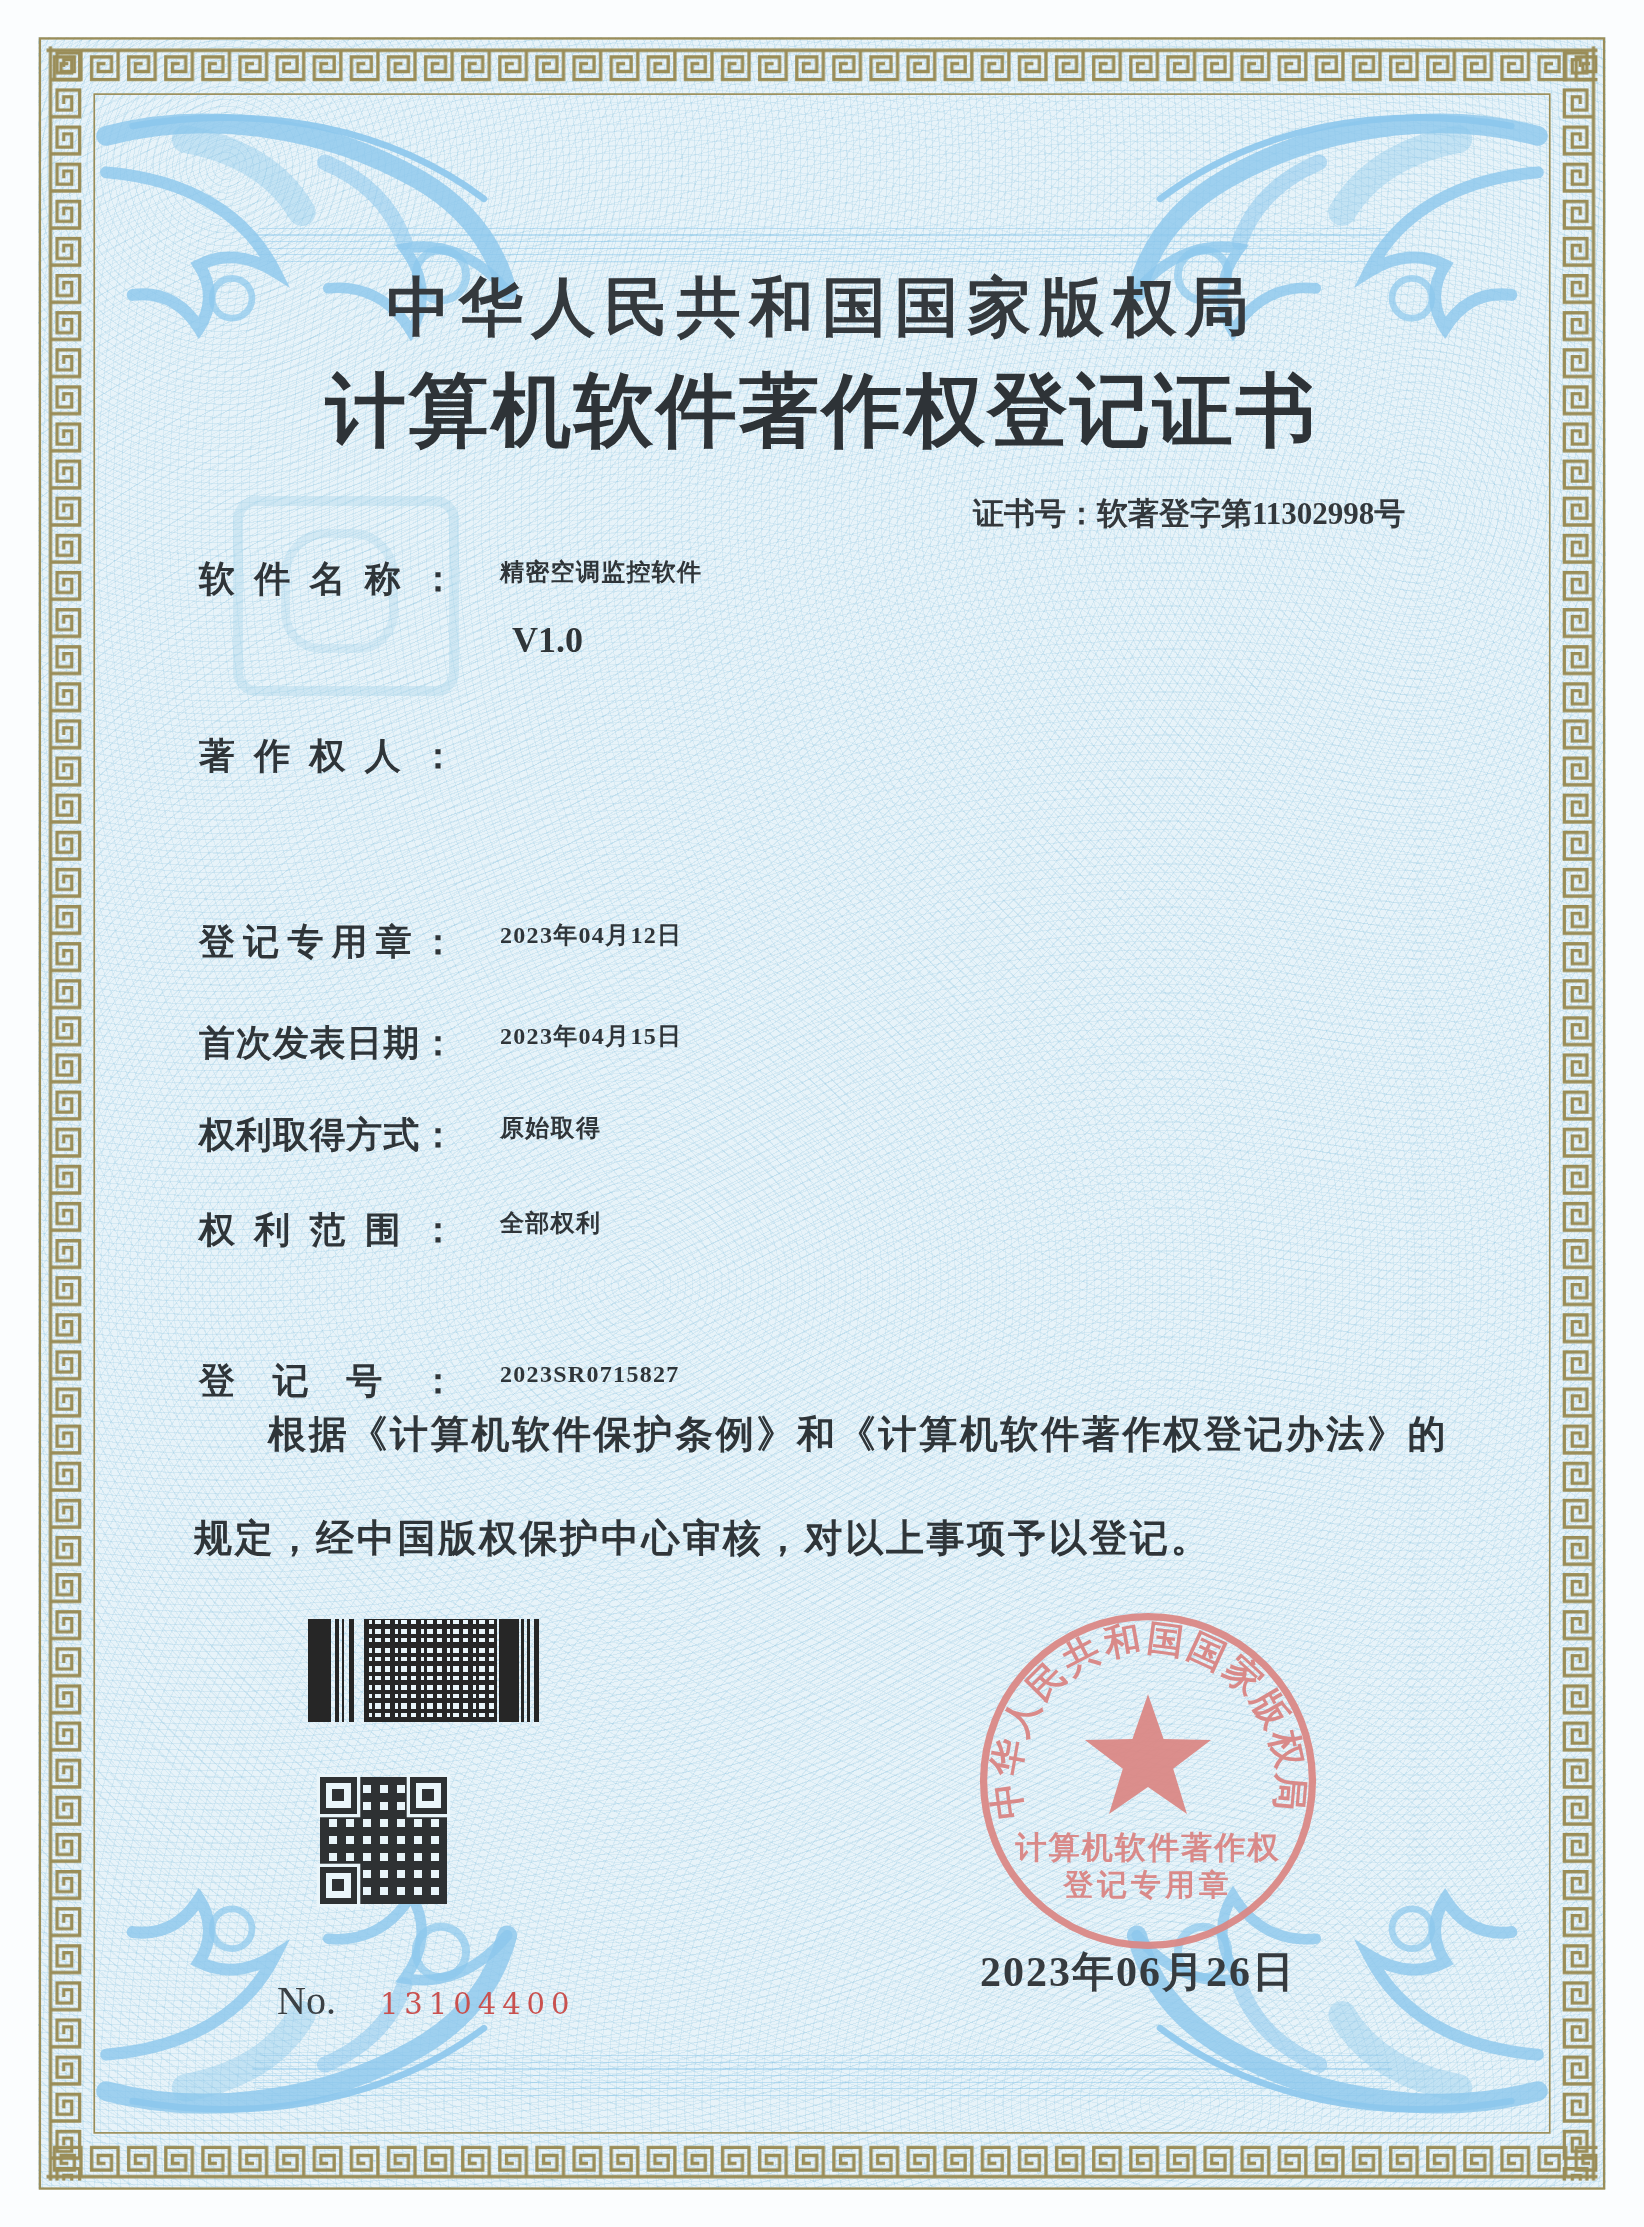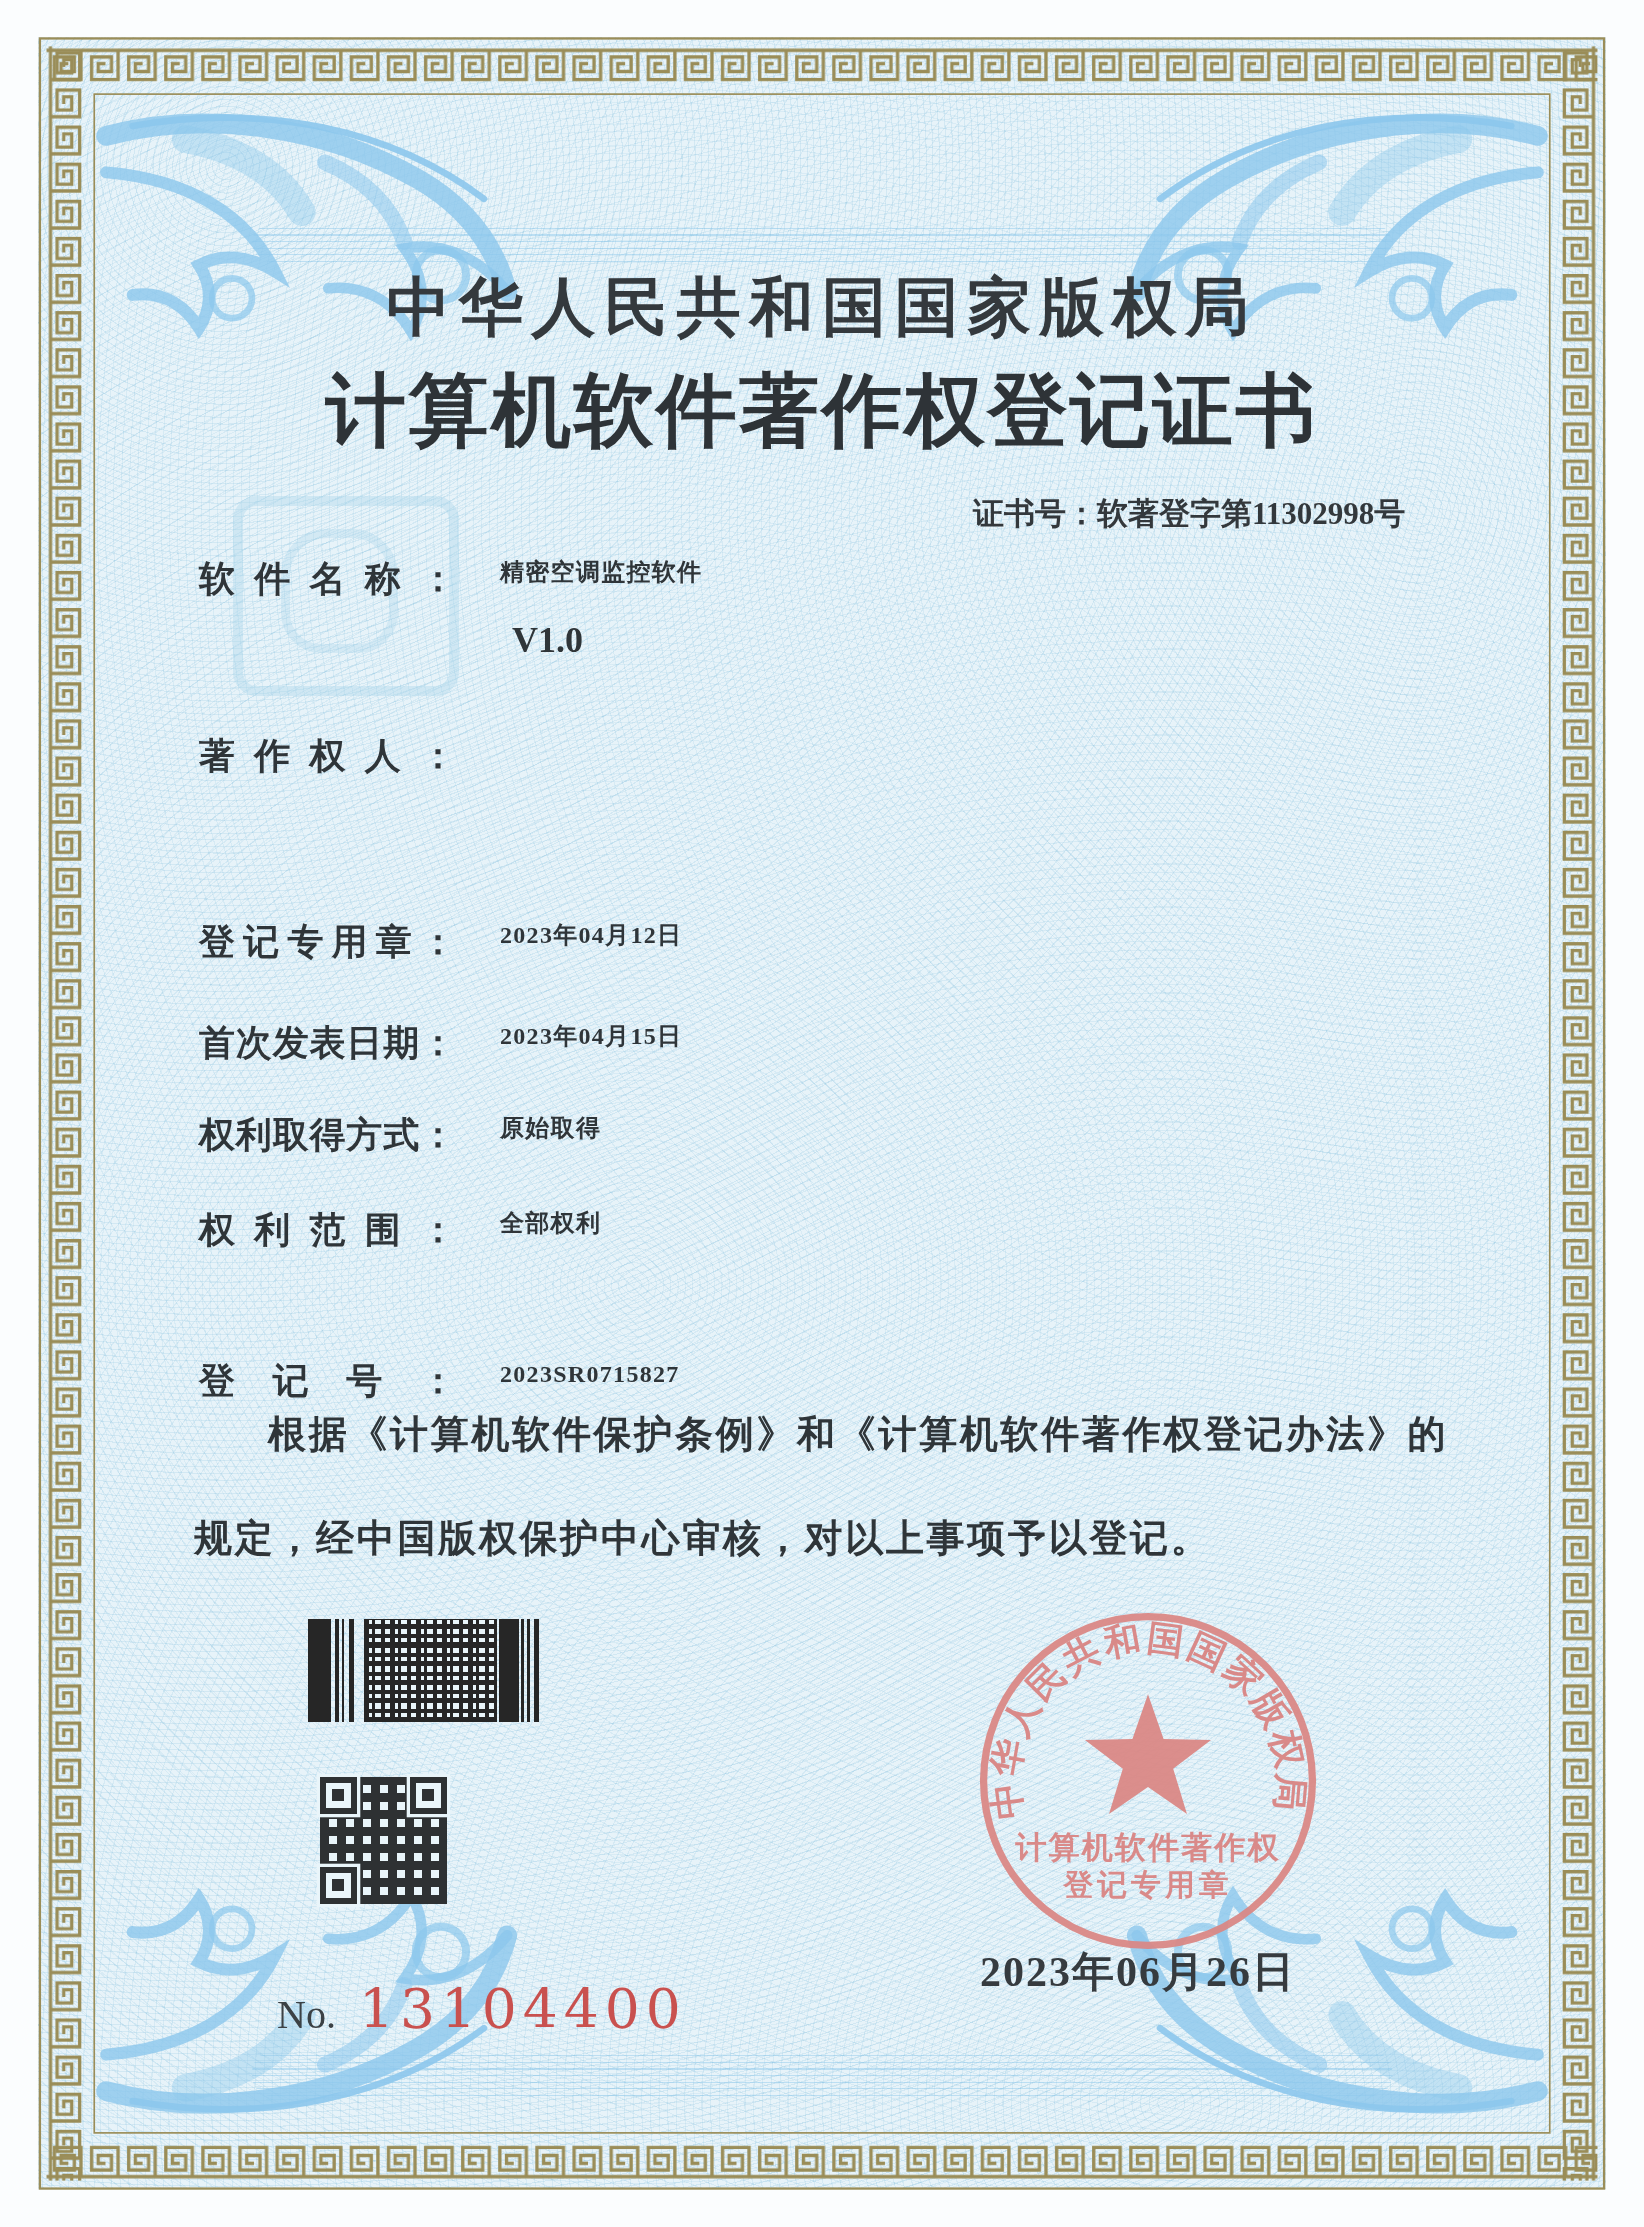--- a/index.html
+++ b/index.html
@@ -54,21 +54,21 @@
     text-align:justify;text-align-last:justify;
   }
   .fvalue{margin-left:44px;font-size:24px;font-weight:700;color:#2f3539;letter-spacing:1.3px;}
   .vline2{position:absolute;left:512px;top:619px;font-size:36px;font-weight:700;color:#2f3539;}
   .stmt{position:absolute;font-size:38px;font-weight:700;color:#2f3539;letter-spacing:2.7px;white-space:nowrap;}
   .stmt.l1{left:268px;top:1409px;}
   .stmt.l2{left:194px;top:1513px;}
   .issue-date{position:absolute;left:980px;top:1944px;font-size:42px;font-weight:700;color:#363b3f;letter-spacing:2px;}
   .serial{position:absolute;left:277px;top:1977px;display:flex;align-items:baseline;gap:23px;}
   .serial .prefix{font-size:40px;color:#3b4145;}
-  .serial .number{font-size:55px;color:#c9514f;letter-spacing:6px;font-family:"DejaVu Serif","Liberation Serif",serif;}
+  .serial .number{font-size:29px;color:#c9514f;letter-spacing:6px;font-family:"DejaVu Serif","Liberation Serif",serif;margin-left:21px;}
   
   .barcode{position:absolute;left:308px;top:1619px;width:237px;height:103px;}
   .barcode>div{position:absolute;top:0;height:100%;}
   .bc-l1{left:0;width:22.5px;background:#262626;}
   .bc-l2{left:22.5px;width:30.5px;background:repeating-linear-gradient(90deg,transparent 0 4px,#262626 4px 8px,transparent 8px 10.6px,#262626 10.6px 13.3px,transparent 13.3px 18px,#262626 18px 23px,transparent 23px 30.5px);}
   .bc-mid{left:56px;width:133px;
     background-image:
       repeating-linear-gradient(0deg,#262626 0 5.3px,rgba(0,0,0,0) 5.3px 9.3px,#262626 9.3px 13.3px,rgba(0,0,0,0) 13.3px 18.6px),
       repeating-linear-gradient(90deg,#262626 0 4.6px,#e9f5fa 4.6px 8px,#262626 8px 11.3px,#e9f5fa 11.3px 16.6px,#262626 16.6px 20.6px,#e9f5fa 20.6px 26px);
   }

